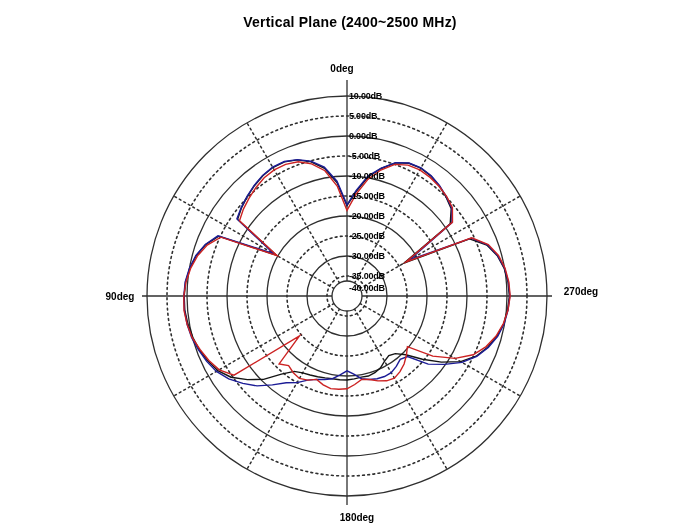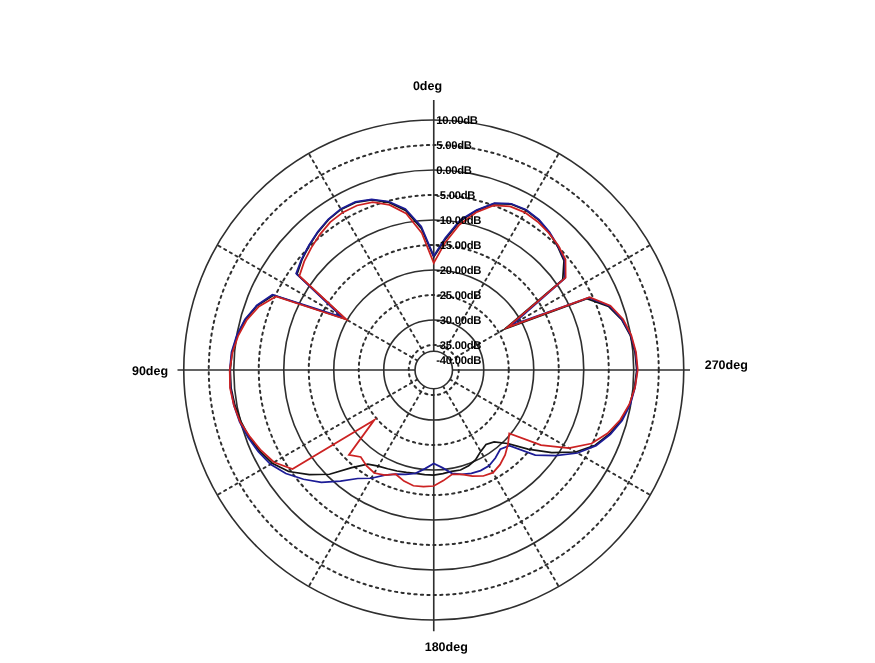--- a/index.html
+++ b/index.html
@@ -29,20 +29,21 @@
   .deg-label{
     font-size:10px;
     font-weight:700;
     fill:#000000;
   }
 </style>
 </head>
 <body>
 
 <div id="page">
+  <div id="chart-title">Vertical Plane (2400~2500 MHz)</div>
   <svg id="polar-svg" width="700" height="530" viewBox="0 0 700 530" xmlns="http://www.w3.org/2000/svg">
       <circle cx="347" cy="296" r="200" fill="none" stroke="#2f2f2f" stroke-width="1.3"></circle>
       <circle cx="347" cy="296" r="160" fill="none" stroke="#2f2f2f" stroke-width="1.3"></circle>
       <circle cx="347" cy="296" r="120" fill="none" stroke="#2f2f2f" stroke-width="1.3"></circle>
       <circle cx="347" cy="296" r="80" fill="none" stroke="#2f2f2f" stroke-width="1.3"></circle>
       <circle cx="347" cy="296" r="40" fill="none" stroke="#2f2f2f" stroke-width="1.3"></circle>
       <circle cx="347" cy="296" r="180" fill="none" stroke="#2f2f2f" stroke-width="1.6" stroke-dasharray="1.8 3.4" stroke-linecap="round"></circle>
       <circle cx="347" cy="296" r="140" fill="none" stroke="#2f2f2f" stroke-width="1.6" stroke-dasharray="1.8 3.4" stroke-linecap="round"></circle>
       <circle cx="347" cy="296" r="100" fill="none" stroke="#2f2f2f" stroke-width="1.6" stroke-dasharray="1.8 3.4" stroke-linecap="round"></circle>
       <circle cx="347" cy="296" r="60" fill="none" stroke="#2f2f2f" stroke-width="1.6" stroke-dasharray="1.8 3.4" stroke-linecap="round"></circle>

